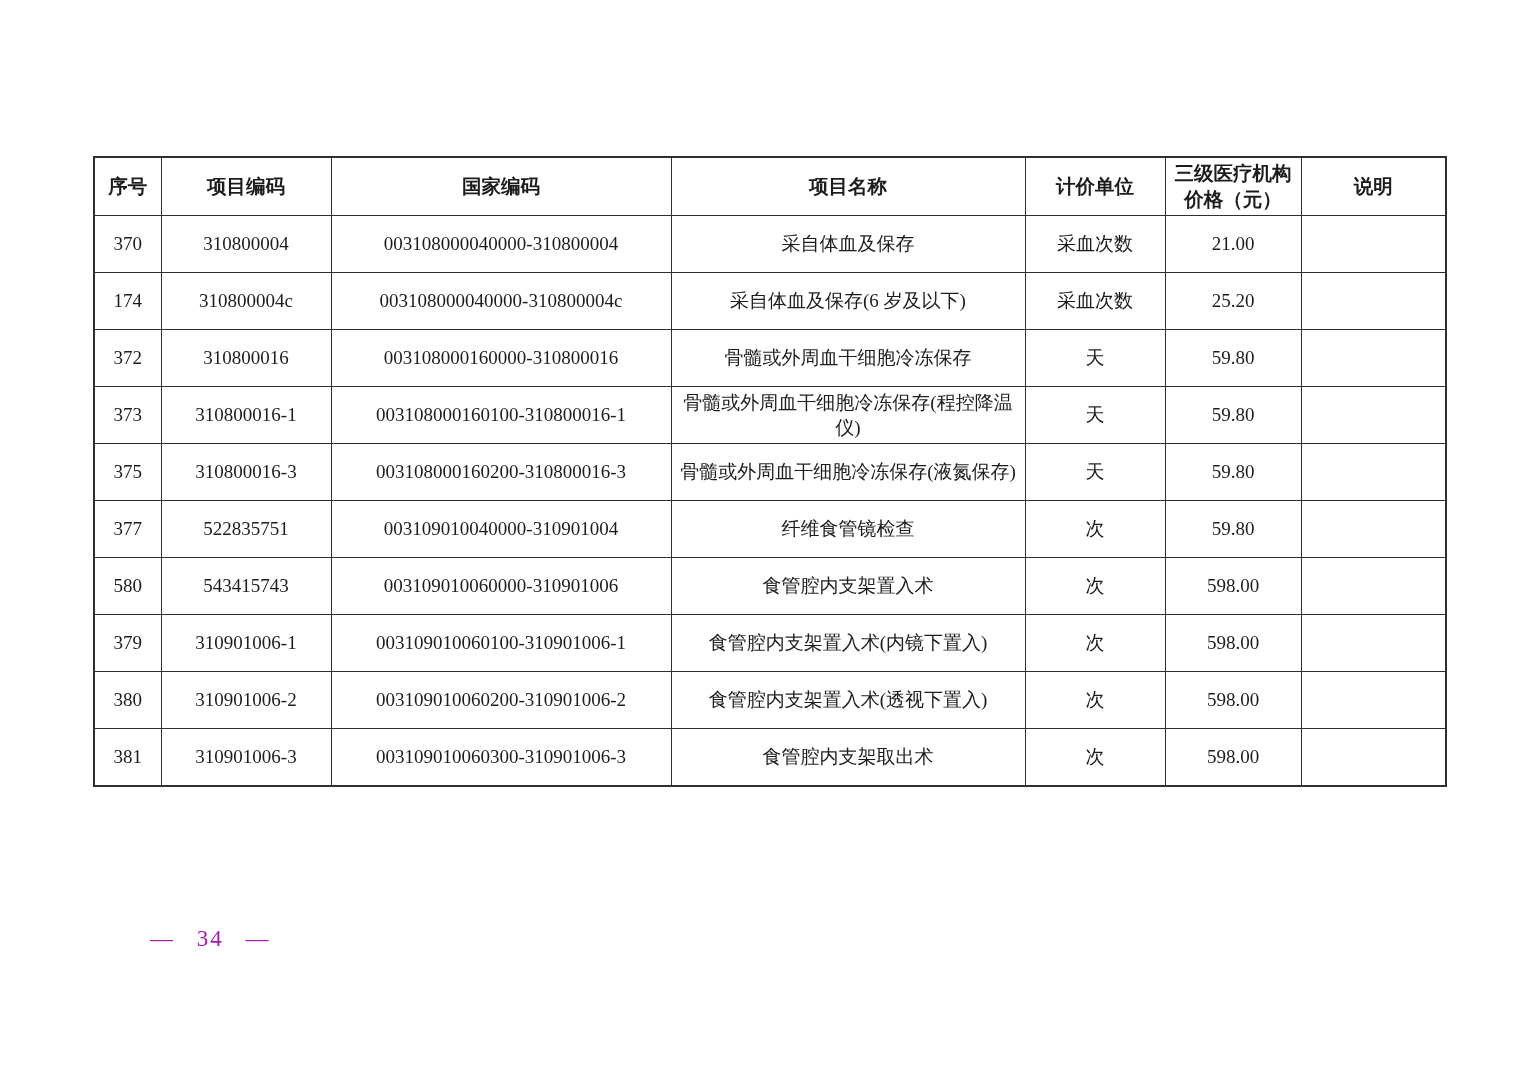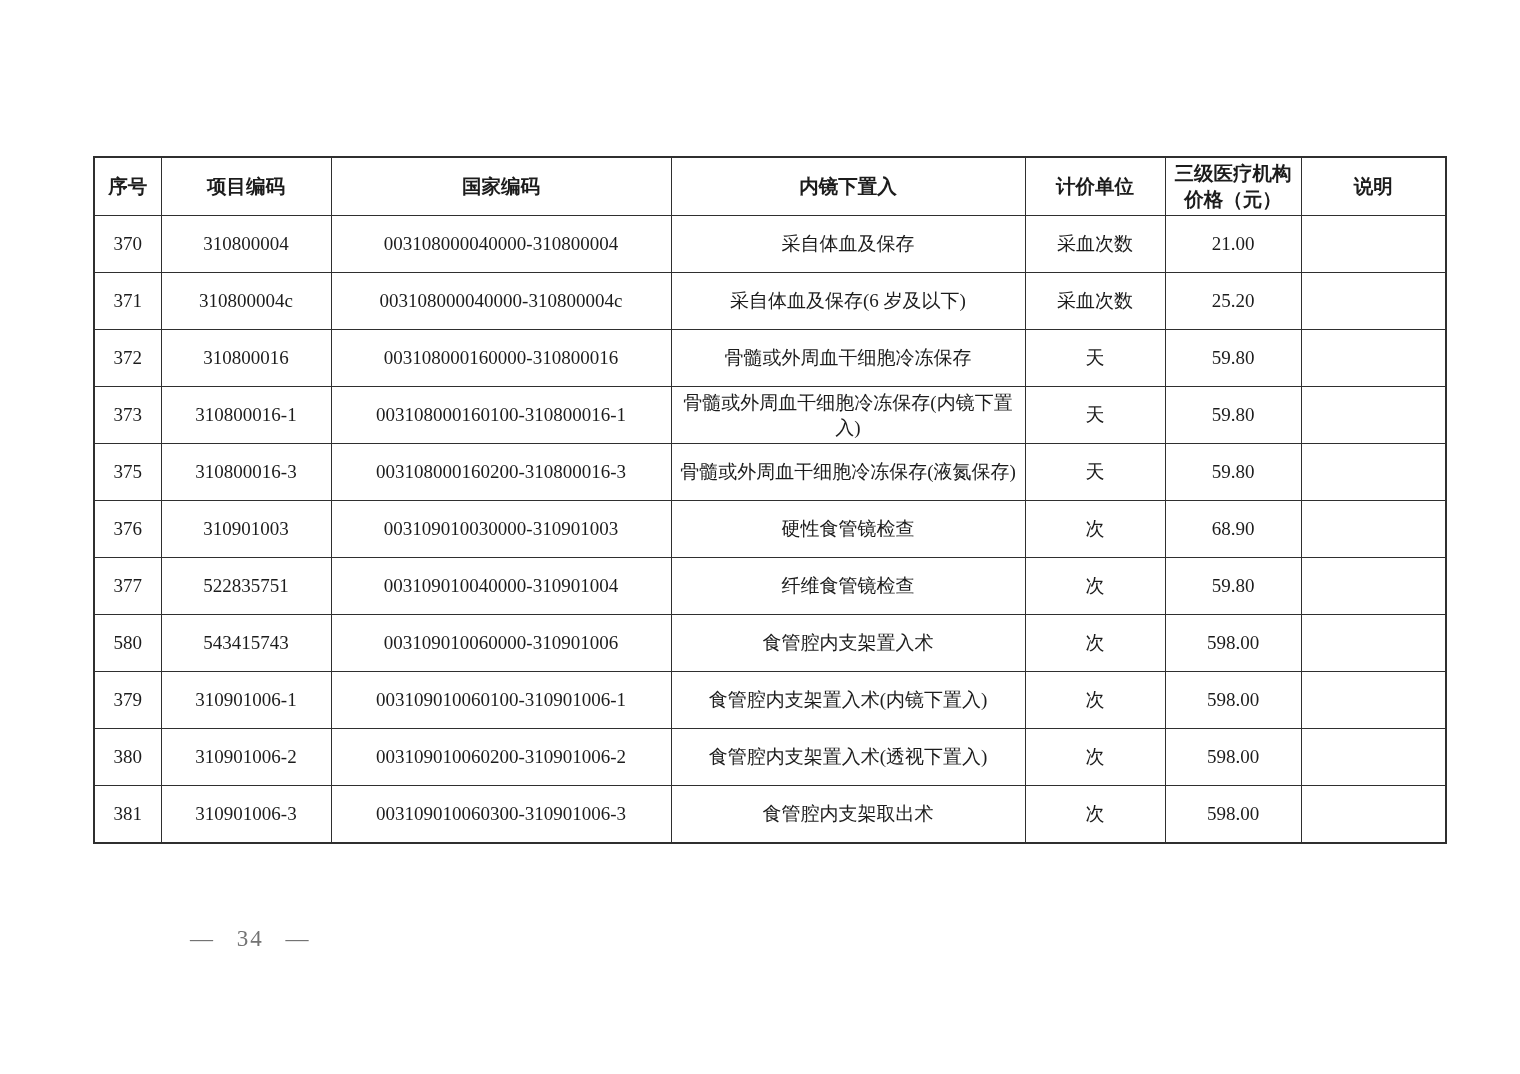--- a/index.html
+++ b/index.html
@@ -45,23 +45,22 @@
   }
   .al-c { text-align: center; margin-top: 24px; }
   .al-l { text-align: center; }
   .page-number {
     position: absolute;
     left: 150px;
     top: 926px;
     font-size: 23px;
     letter-spacing: 2px;
     word-spacing: 14px;
-    color: #737373;
+    color: #a21caf;
     font-family: "Liberation Serif", "DejaVu Serif", serif;
-    margin-left: 40px;
   }
 </style>
 </head>
 <body>
 
 <div class="sheet">
 
   <table class="price-table">
     <colgroup>
         <col style="width: 67px;">
@@ -70,79 +69,70 @@
         <col style="width: 354px;">
         <col style="width: 140px;">
         <col style="width: 136px;">
         <col style="width: 145px;">
       </colgroup>
     <thead>
       <tr>
           <th>序号</th>
           <th>项目编码</th>
           <th>国家编码</th>
-          <th>内镜下置入</th>
+          <th>项目名称</th>
           <th>计价单位</th>
           <th>三级医疗机构<br>价格（元）</th>
           <th>说明</th>
         </tr>
     </thead>
     <tbody>
         <tr>
           <td class="al-c">370</td>
           <td class="al-l">310800004</td>
           <td class="al-l">003108000040000-310800004</td>
           <td class="al-l">采自体血及保存</td>
           <td class="al-c">采血次数</td>
           <td class="al-c">21.00</td>
           <td class="al-c"></td>
         </tr>
         <tr>
-          <td class="al-c">371</td>
+          <td class="al-c">174</td>
           <td class="al-l">310800004c</td>
           <td class="al-l">003108000040000-310800004c</td>
           <td class="al-l">采自体血及保存(6 岁及以下)</td>
           <td class="al-c">采血次数</td>
           <td class="al-c">25.20</td>
           <td class="al-c"></td>
         </tr>
         <tr>
           <td class="al-c">372</td>
           <td class="al-l">310800016</td>
           <td class="al-l">003108000160000-310800016</td>
           <td class="al-l">骨髓或外周血干细胞冷冻保存</td>
           <td class="al-c">天</td>
           <td class="al-c">59.80</td>
           <td class="al-c"></td>
         </tr>
         <tr>
           <td class="al-c">373</td>
           <td class="al-l">310800016-1</td>
           <td class="al-l">003108000160100-310800016-1</td>
-          <td class="al-l">骨髓或外周血干细胞冷冻保存(内镜下置入)</td>
+          <td class="al-l">骨髓或外周血干细胞冷冻保存(程控降温仪)</td>
           <td class="al-c">天</td>
           <td class="al-c">59.80</td>
           <td class="al-c"></td>
         </tr>
         <tr>
           <td class="al-c">375</td>
           <td class="al-l">310800016-3</td>
           <td class="al-l">003108000160200-310800016-3</td>
           <td class="al-l">骨髓或外周血干细胞冷冻保存(液氮保存)</td>
           <td class="al-c">天</td>
           <td class="al-c">59.80</td>
-          <td class="al-c"></td>
-        </tr>
-        <tr>
-          <td class="al-c">376</td>
-          <td class="al-l">310901003</td>
-          <td class="al-l">003109010030000-310901003</td>
-          <td class="al-l">硬性食管镜检查</td>
-          <td class="al-c">次</td>
-          <td class="al-c">68.90</td>
           <td class="al-c"></td>
         </tr>
         <tr>
           <td class="al-c">377</td>
           <td class="al-l">522835751</td>
           <td class="al-l">003109010040000-310901004</td>
           <td class="al-l">纤维食管镜检查</td>
           <td class="al-c">次</td>
           <td class="al-c">59.80</td>
           <td class="al-c"></td>

